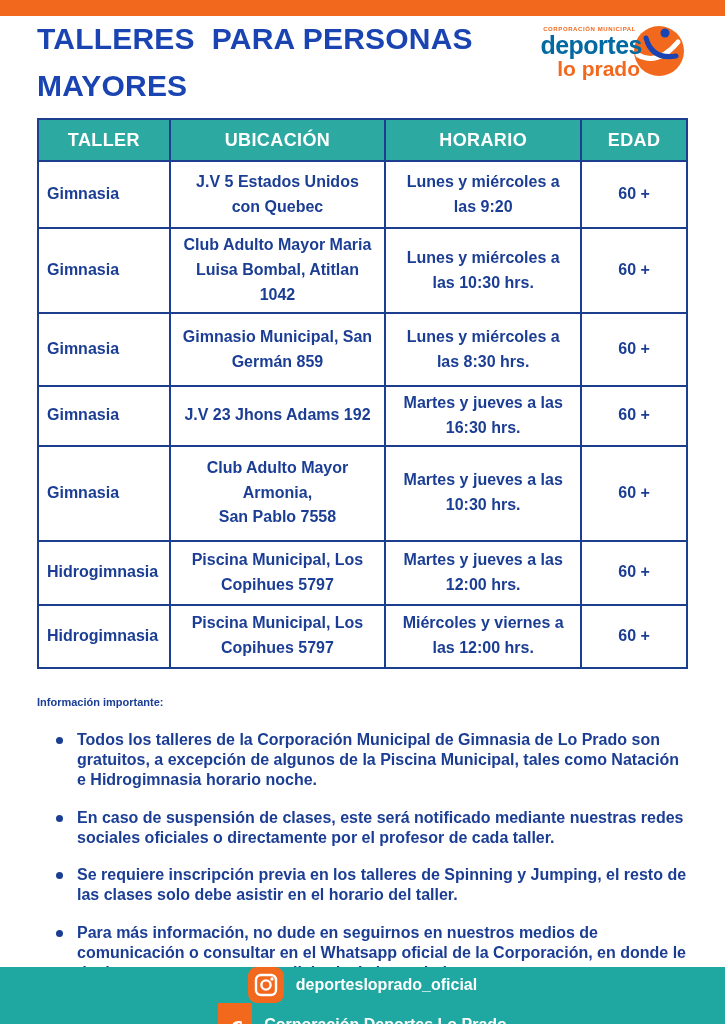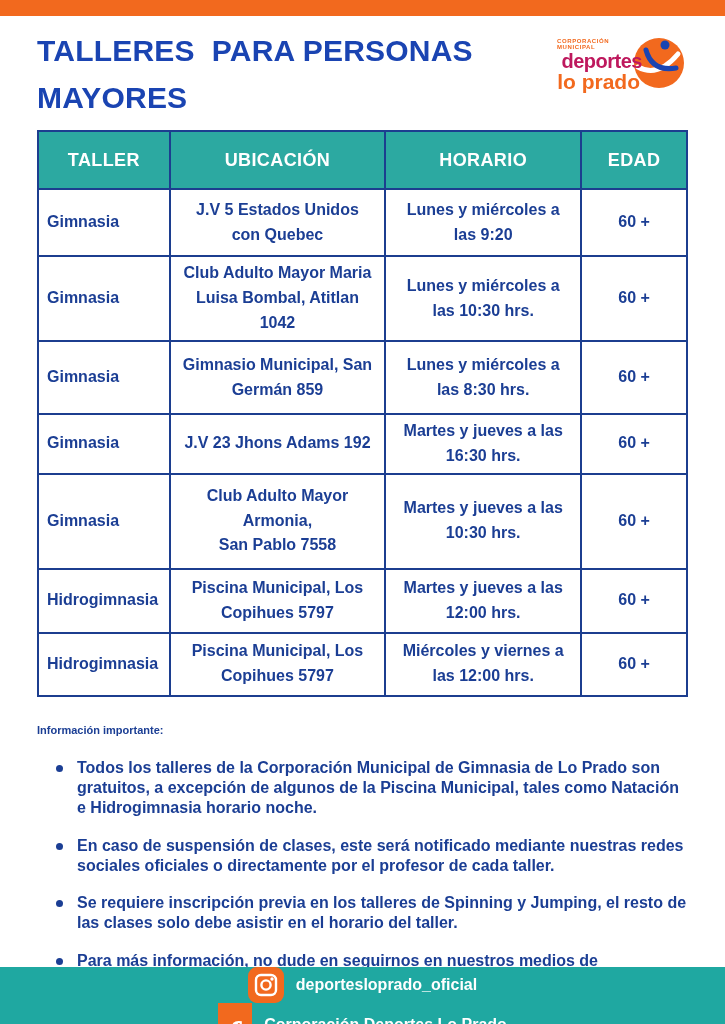--- a/index.html
+++ b/index.html
@@ -16,21 +16,20 @@
     background: #F2691E;
     width: 100%;
   }
   .content { padding: 0 37px; }
 
   
   .header-row {
     display: flex;
     justify-content: space-between;
     align-items: flex-start;
-    margin-top: 12px;
   }
   .page-title {
     color: #1A44B2;
     font-size: 30px;
     font-weight: bold;
     line-height: 1.55;
     letter-spacing: 0.2px;
     white-space: pre-wrap;
     max-width: 520px;
   }
@@ -50,22 +49,22 @@
   }
   .logo-tagline {
     color: #F2691E;
     font-size: 6px;
     font-weight: bold;
     letter-spacing: 0.6px;
     margin-bottom: 1px;
     margin-right: 6px;
   }
   .logo-name {
-    color: #be185d;
-    font-size: 20px;
+    color: #0369a1;
+    font-size: 25px;
     font-weight: bold;
     letter-spacing: -0.5px;
     line-height: 1;
   }
   .logo-sub {
     color: #F2691E;
     font-size: 21px;
     font-weight: bold;
     line-height: 1.05;
     margin-right: 2px;
@@ -101,21 +100,21 @@
     text-align: center;
     line-height: 1.55;
     padding: 4px 12px;
     white-space: pre-line;
   }
   table.schedule td.cell-taller {
     text-align: left;
     padding-left: 8px;
     padding-right: 4px;
   }
-  table.schedule tr.hdr      { height: 58px; }
+  table.schedule tr.hdr      { height: 42px; }
   table.schedule tr.r0       { height: 67px; }
   table.schedule tr.r1       { height: 85px; }
   table.schedule tr.r2       { height: 73px; }
   table.schedule tr.r3       { height: 57px; }
   table.schedule tr.r4       { height: 95px; }
   table.schedule tr.r5       { height: 64px; }
   table.schedule tr.r6       { height: 63px; }
 
   
   .info-section { margin-top: 27px; }

